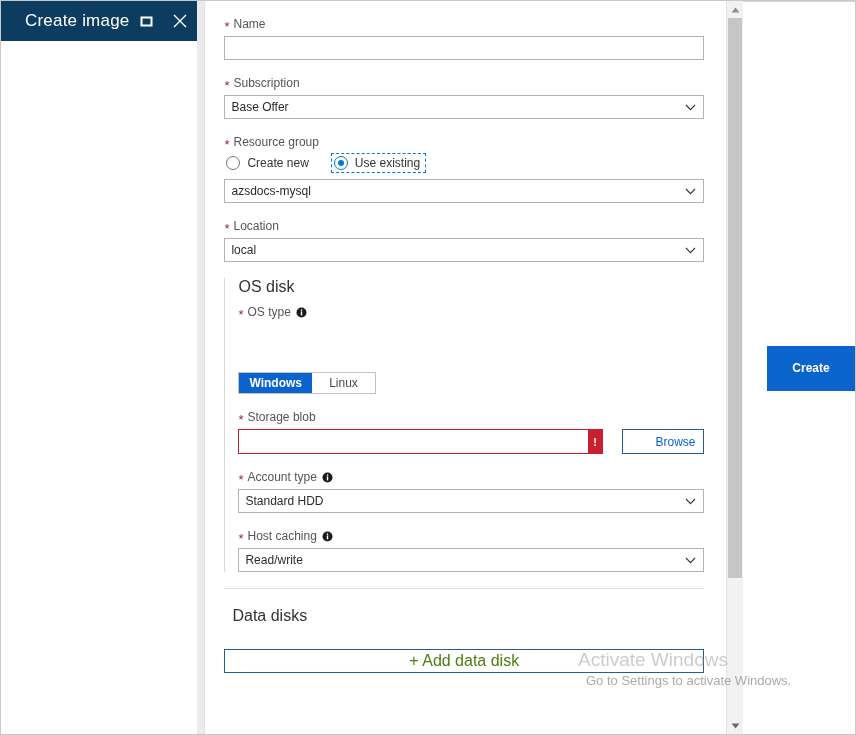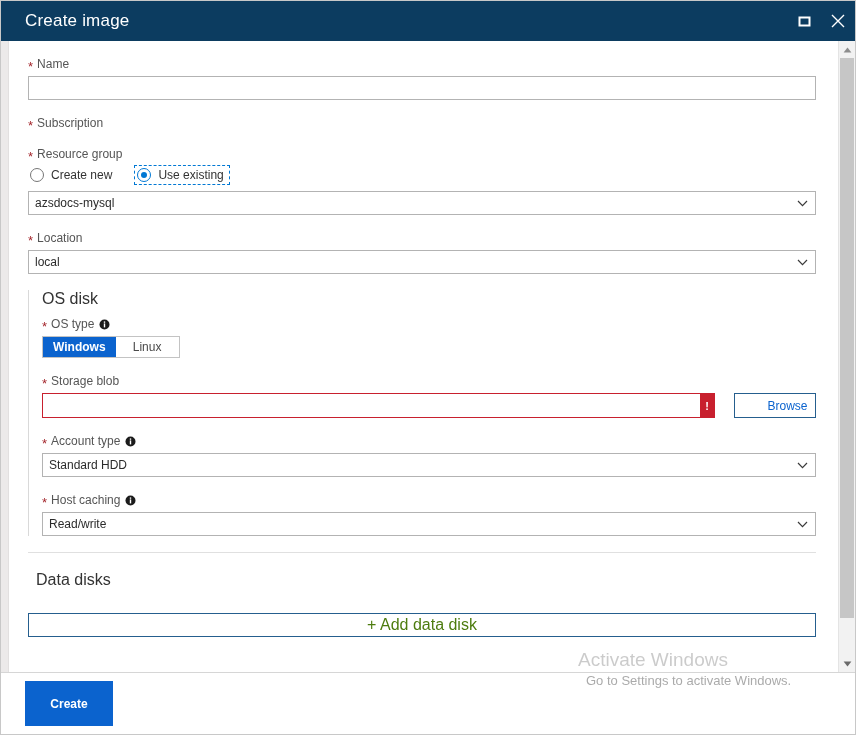--- a/index.html
+++ b/index.html
@@ -18,21 +18,21 @@
   }
 
   
   .window {
     position: absolute;
     inset: 0;
     background: #ffffff;
     border: 1px solid #c8c8c8;
     box-sizing: border-box;
     display: flex;
-    flex-direction: column;
+    flex-direction: row;
   }
 
   
   .titlebar {
     height: 40px;
     background: #0c3c60;
     flex: 0 0 40px;
     display: flex;
     align-items: center;
     justify-content: space-between;
@@ -227,20 +227,21 @@
     border-bottom: 1px solid #e0e0e0;
     margin: 12px 0 0 0;
   }
 
   
   .toggle {
     display: inline-flex;
     border: 1px solid #c3c3c3;
     height: 22px;
     box-sizing: border-box;
+    margin-top: 48px;
   }
   .toggle-opt {
     min-width: 63px;
     display: flex;
     align-items: center;
     justify-content: center;
     font-size: 12px;
     color: #4a4a4a;
     background: #ffffff;
     cursor: pointer;
@@ -399,20 +400,28 @@
           <span class="req">*</span>
           <span>Name</span>
         </div>
         <div class="input-box"></div>
       </div>
 
       <div class="field">
         <div class="label">
           <span class="req">*</span>
           <span>Subscription</span>
+        </div>
+        <div class="select-box">
+          <span>Base Offer</span>
+          <span class="chev">
+            <svg width="11" height="7" viewBox="0 0 11 7">
+                <path d="M1 1 L5.5 5.6 L10 1" stroke="#3a3a3a" stroke-width="1.2" fill="none"></path>
+              </svg>
+          </span>
         </div>
       </div>
 
       <div class="field">
         <div class="label">
           <span class="req">*</span>
           <span>Resource group</span>
         </div>
         <div class="radio-row">
           <div class="radio-opt">

